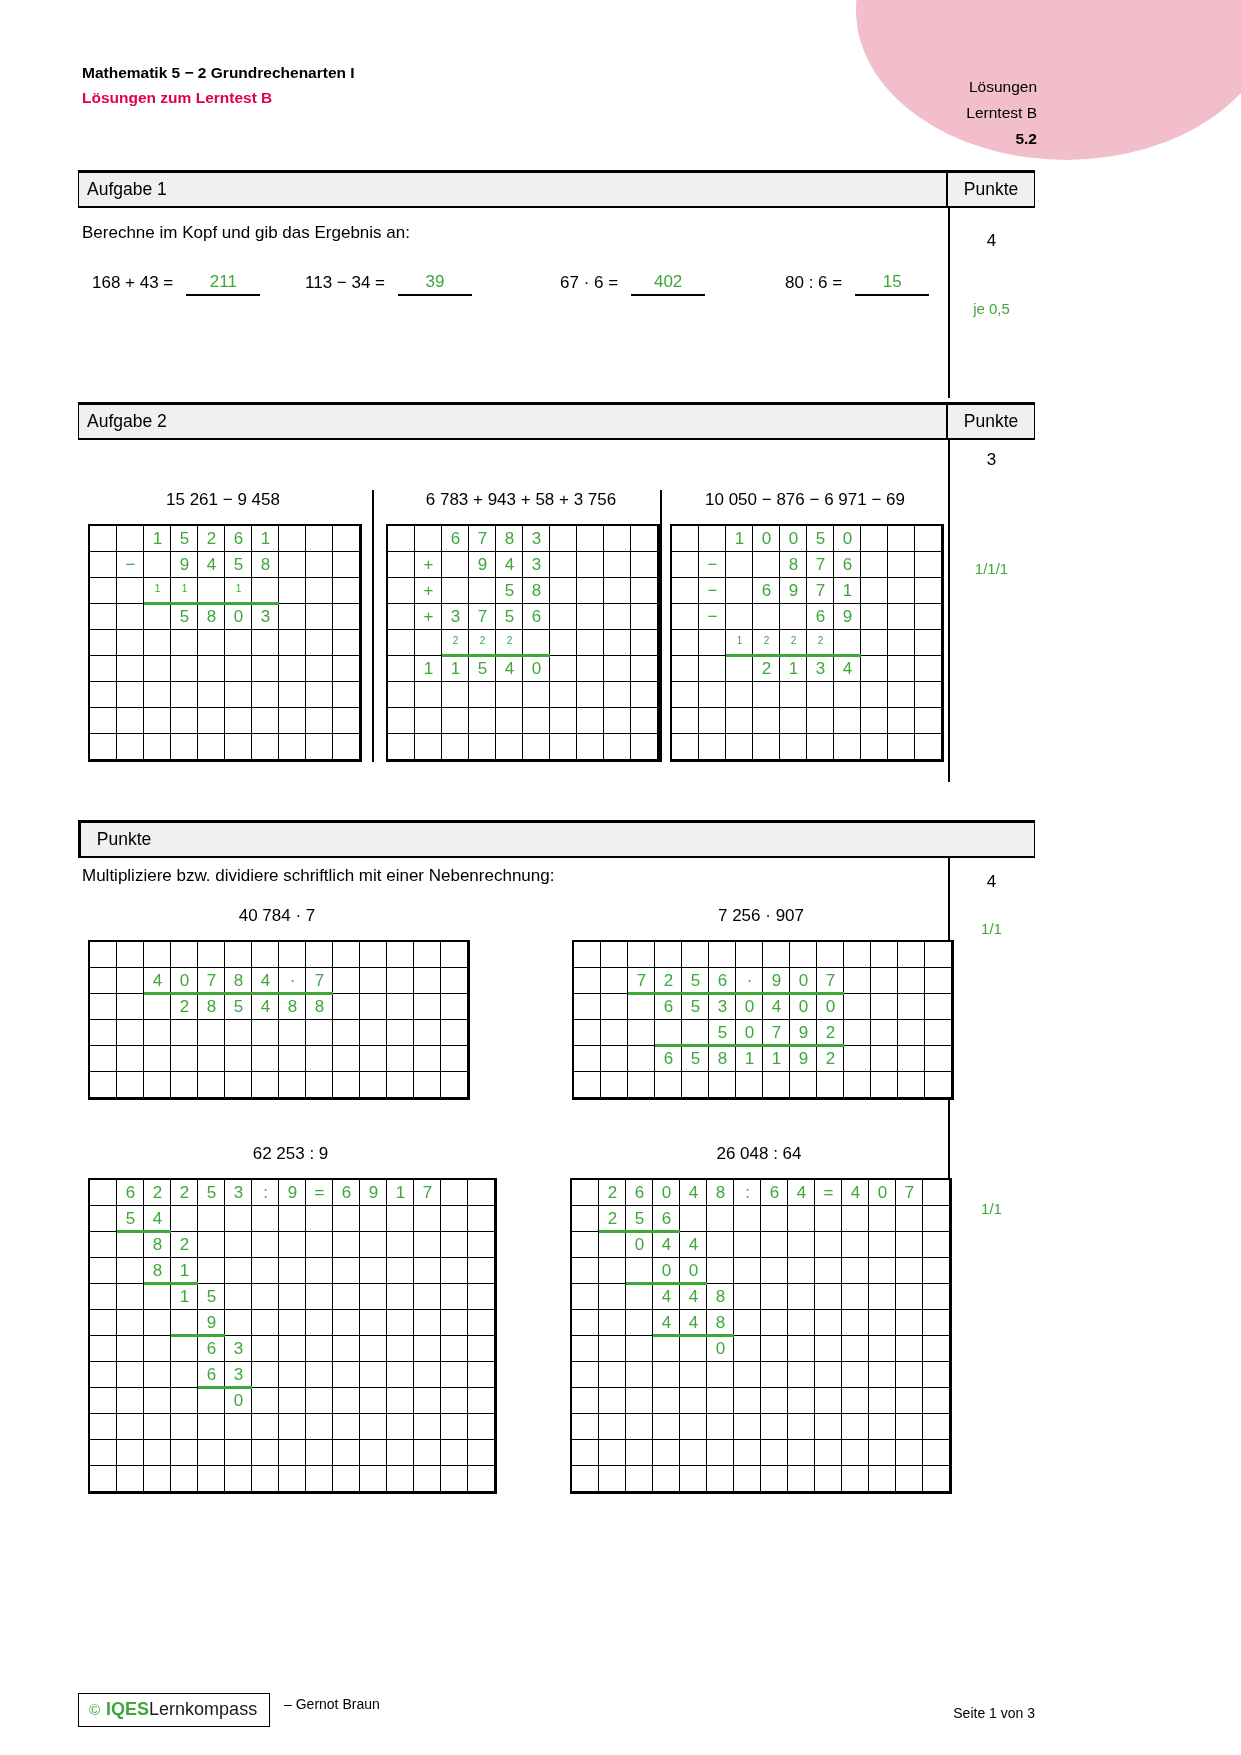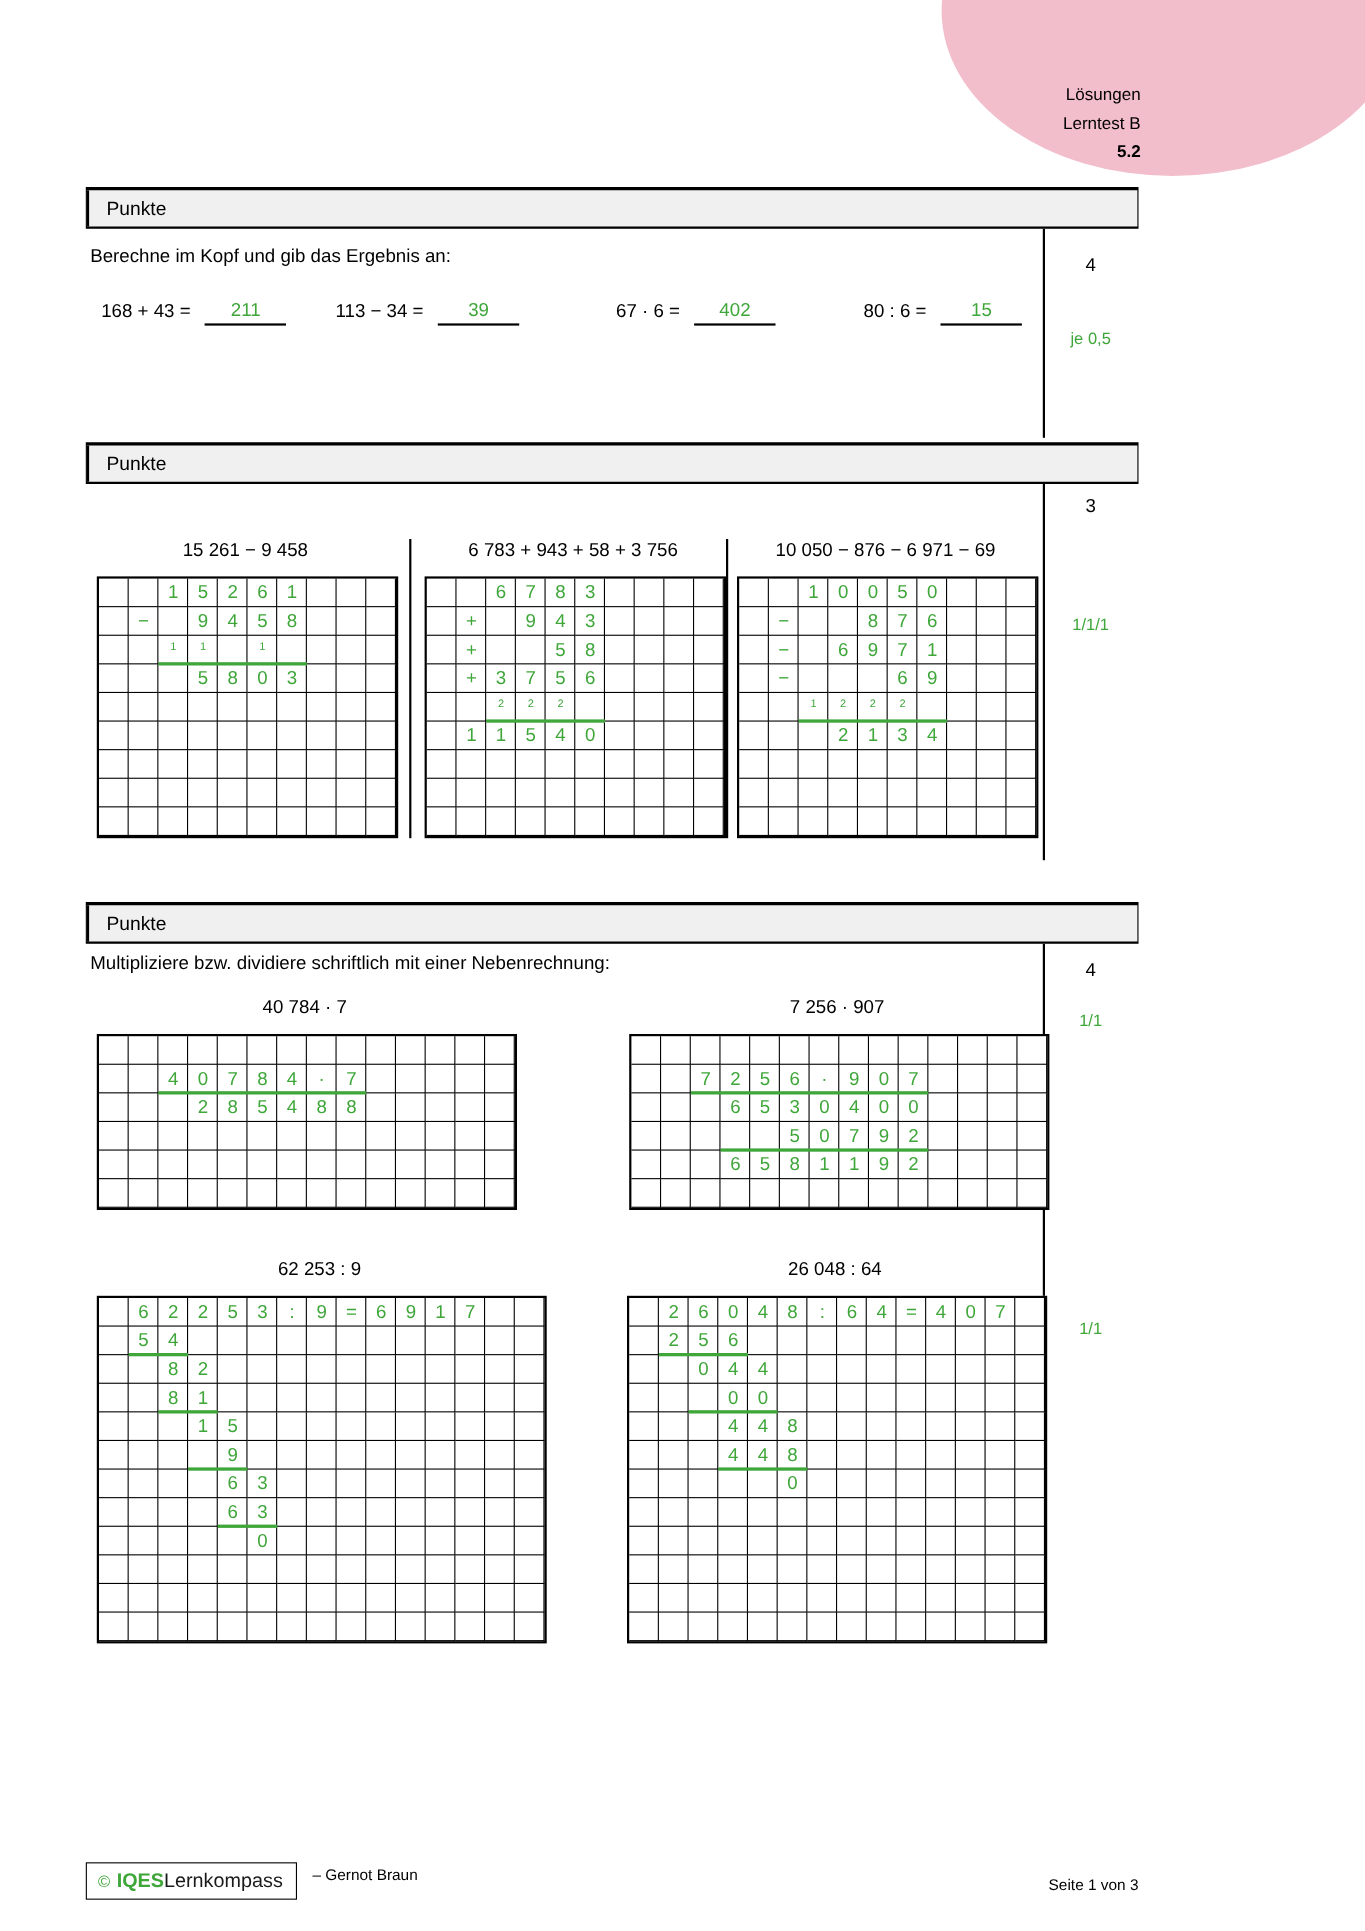--- a/index.html
+++ b/index.html
@@ -70,23 +70,28 @@
 
 <div class="page">
 
   <div class="blob"></div>
   <div class="corner">
     <div>Lösungen</div>
     <div>Lerntest B</div>
     <div class="b">5.2</div>
   </div>
 
+  <div class="doc-head">
+    <div class="dh1">Mathematik 5 − 2 Grundrechenarten I</div>
+    <div class="dh2">Lösungen zum Lerntest B</div>
+  </div>
 
   <section class="task" style="top:170px;height:232px;">
     <div class="band">
+      <div class="band-title">Aufgabe 1</div>
       <div class="band-points">Punkte</div>
     </div>
     <div class="vline" style="height:190px;"></div>
     <div class="instr" style="top:53px;">Berechne im Kopf und gib das Ergebnis an:</div>
     <div class="pts" style="top:61px;">4</div>
     <div class="pts green" style="top:130px;">je 0,5</div>
 
     <div class="eqrow" style="top:102px;">
       <div class="eq" style="width:213px;">
         <span class="q">168 + 43 =</span>
@@ -103,20 +108,21 @@
       <div class="eq" style="width:163px;">
         <span class="q">80 : 6 =</span>
         <span class="a">15</span>
       </div>
     </div>
 
   </section>
 
   <section class="task" style="top:402px;height:418px;">
     <div class="band">
+      <div class="band-title">Aufgabe 2</div>
       <div class="band-points">Punkte</div>
     </div>
     <div class="vline" style="height:342px;"></div>
     <div class="pts" style="top:48px;">3</div>
     <div class="pts green" style="top:158px;">1/1/1</div>
 
     <div class="probrow" style="top:88px;">
       <div class="prob" style="width:294px;">
         <div class="plabel" style="width:270px;margin-left:10px;">15 261 − 9 458</div>
         <div class="pgrid" style="margin-left: 10px; width: 270px; height: 234px;">

